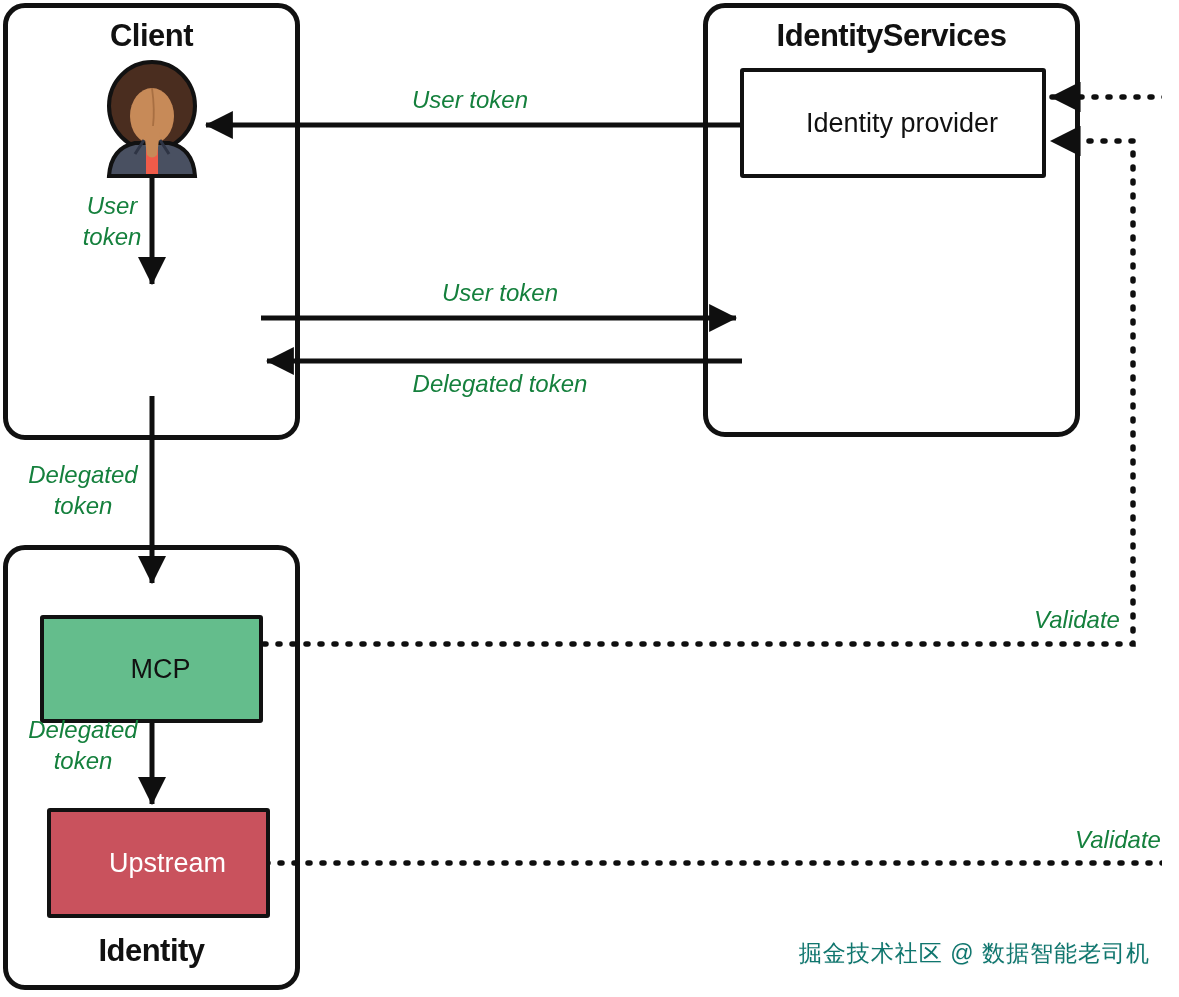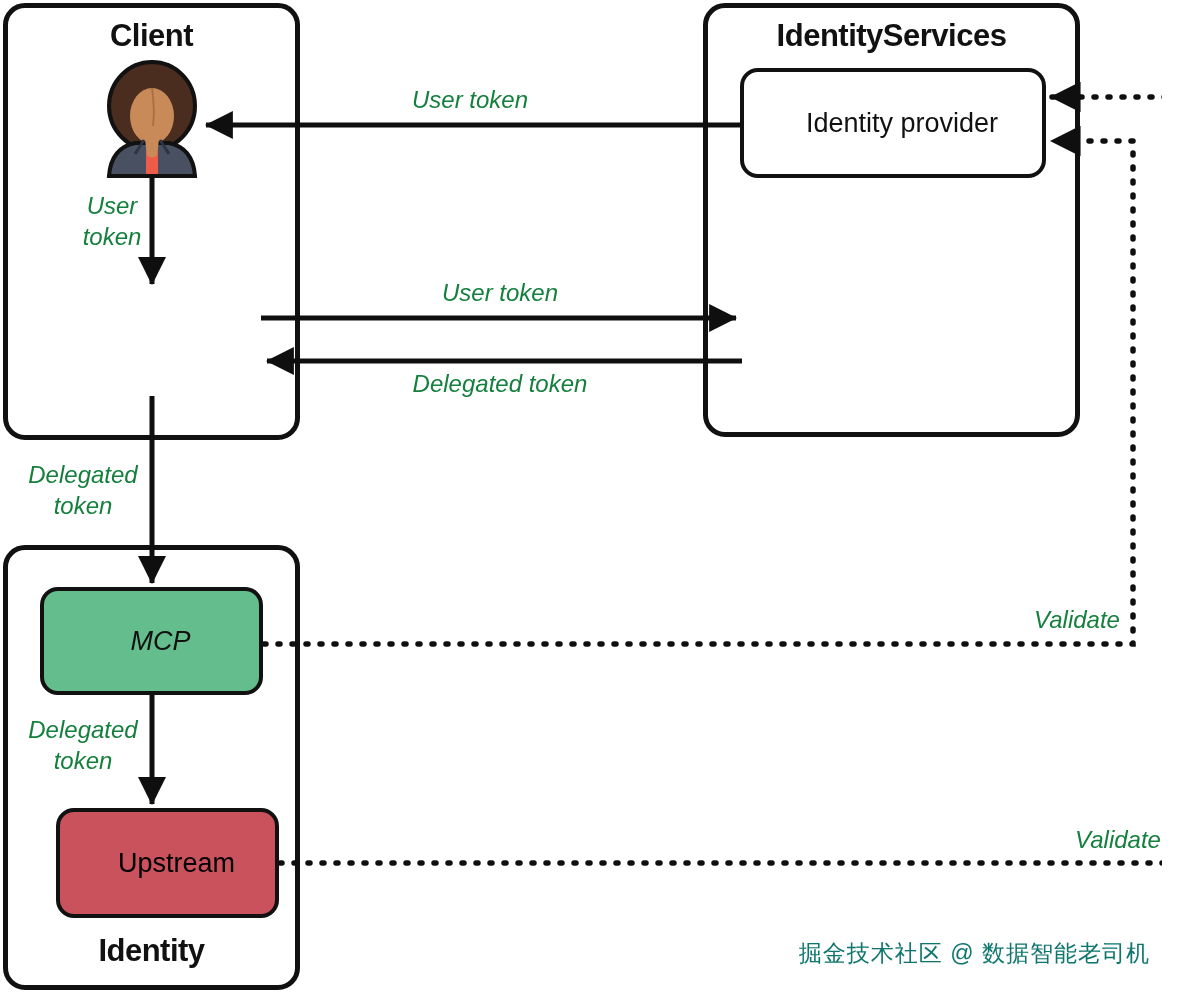--- a/index.html
+++ b/index.html
@@ -13,29 +13,29 @@
   #client-group   { left:3px;   top:3px;   width:297px; height:437px; }
   #identity-group { left:703px; top:3px;   width:377px; height:434px; }
   #services-group { left:3px;   top:545px; width:297px; height:445px; }
 
   .group-title { position:absolute; left:0; width:100%; text-align:center;
                  font-weight:bold; font-size:31px; letter-spacing:-0.5px; color:#111; }
   #client-group .group-title, #identity-group .group-title { top:10px; }
   #services-group .group-title { bottom:16px; }
 
   
-  .node { position:absolute; border:4px solid #111; border-radius:18px; background:#fff;
+  .node { position:absolute; border:4px solid #111; border-radius:3px; background:#fff;
           display:flex; align-items:center; justify-content:center;
           font-size:27px; text-align:right; line-height:1.22;padding-left:18px; }
   #agent-node    { left:40px;  top:290px; width:223px; height:108px; background:#F9DDB5; }
   #idp-node      { left:740px; top:68px;  width:306px; height:110px; }
   #tes-node      { left:740px; top:287px; width:306px; height:109px; }
   #tes-node span { max-width:225px; }
-  #mcp-node      { left:40px;  top:587px; width:223px; height:108px; background:#64BD8C;font-style:italic; }
-  #upstream-node { left:56px;  top:808px; width:223px; height:110px; background:#C9525D; color:#000000; }
+  #mcp-node      { left:40px;  top:615px; width:223px; height:108px; background:#64BD8C; }
+  #upstream-node { left:47px;  top:808px; width:223px; height:110px; background:#C9525D; color:#ffffff; }
 
   
   .edge-label { position:absolute; transform:translate(-50%,-50%); font-style:italic;
                 font-size:24px; color:#15803d; text-align:center; line-height:1.3; white-space:nowrap; }
   .edge-label.wrap { white-space:normal; }
   #lbl-idp-user      { left:470px;  top:100px; }
   #lbl-user-agent    { left:112px;  top:221px; width:84px; }
   #lbl-agent-tes     { left:500px;  top:293px; }
   #lbl-tes-agent     { left:500px;  top:384px; }
   #lbl-agent-mcp     { left:83px;   top:490px; width:134px; }

